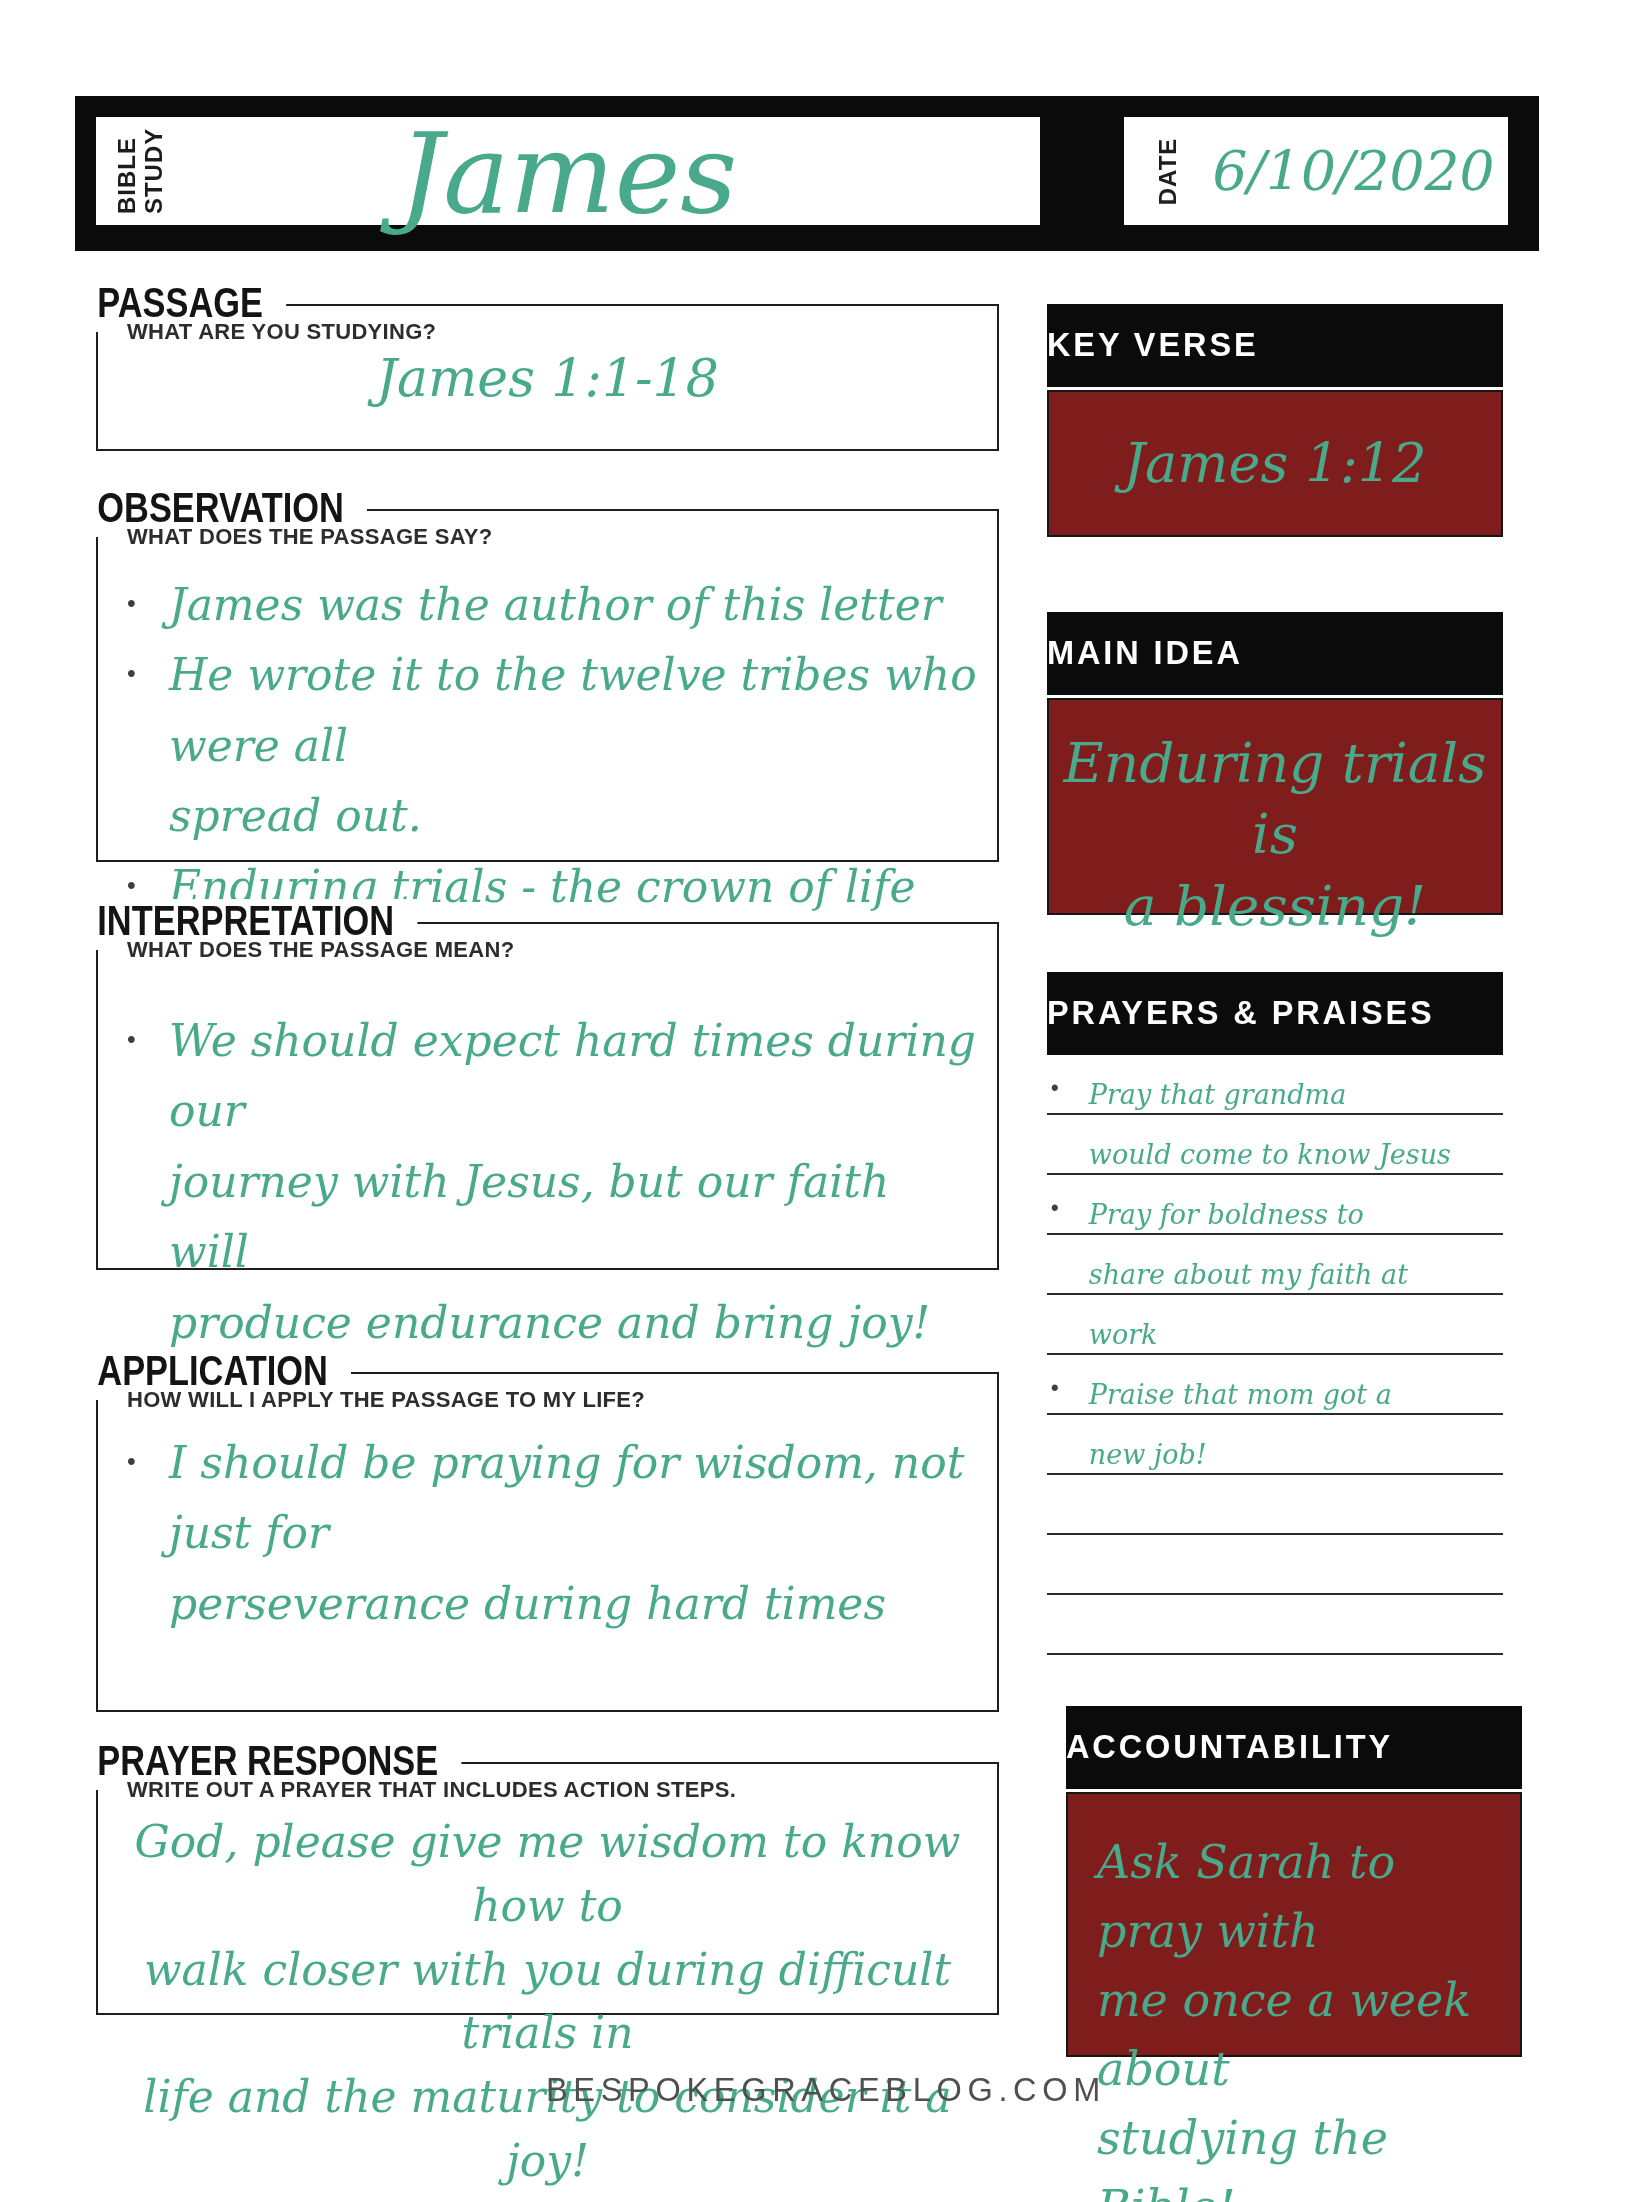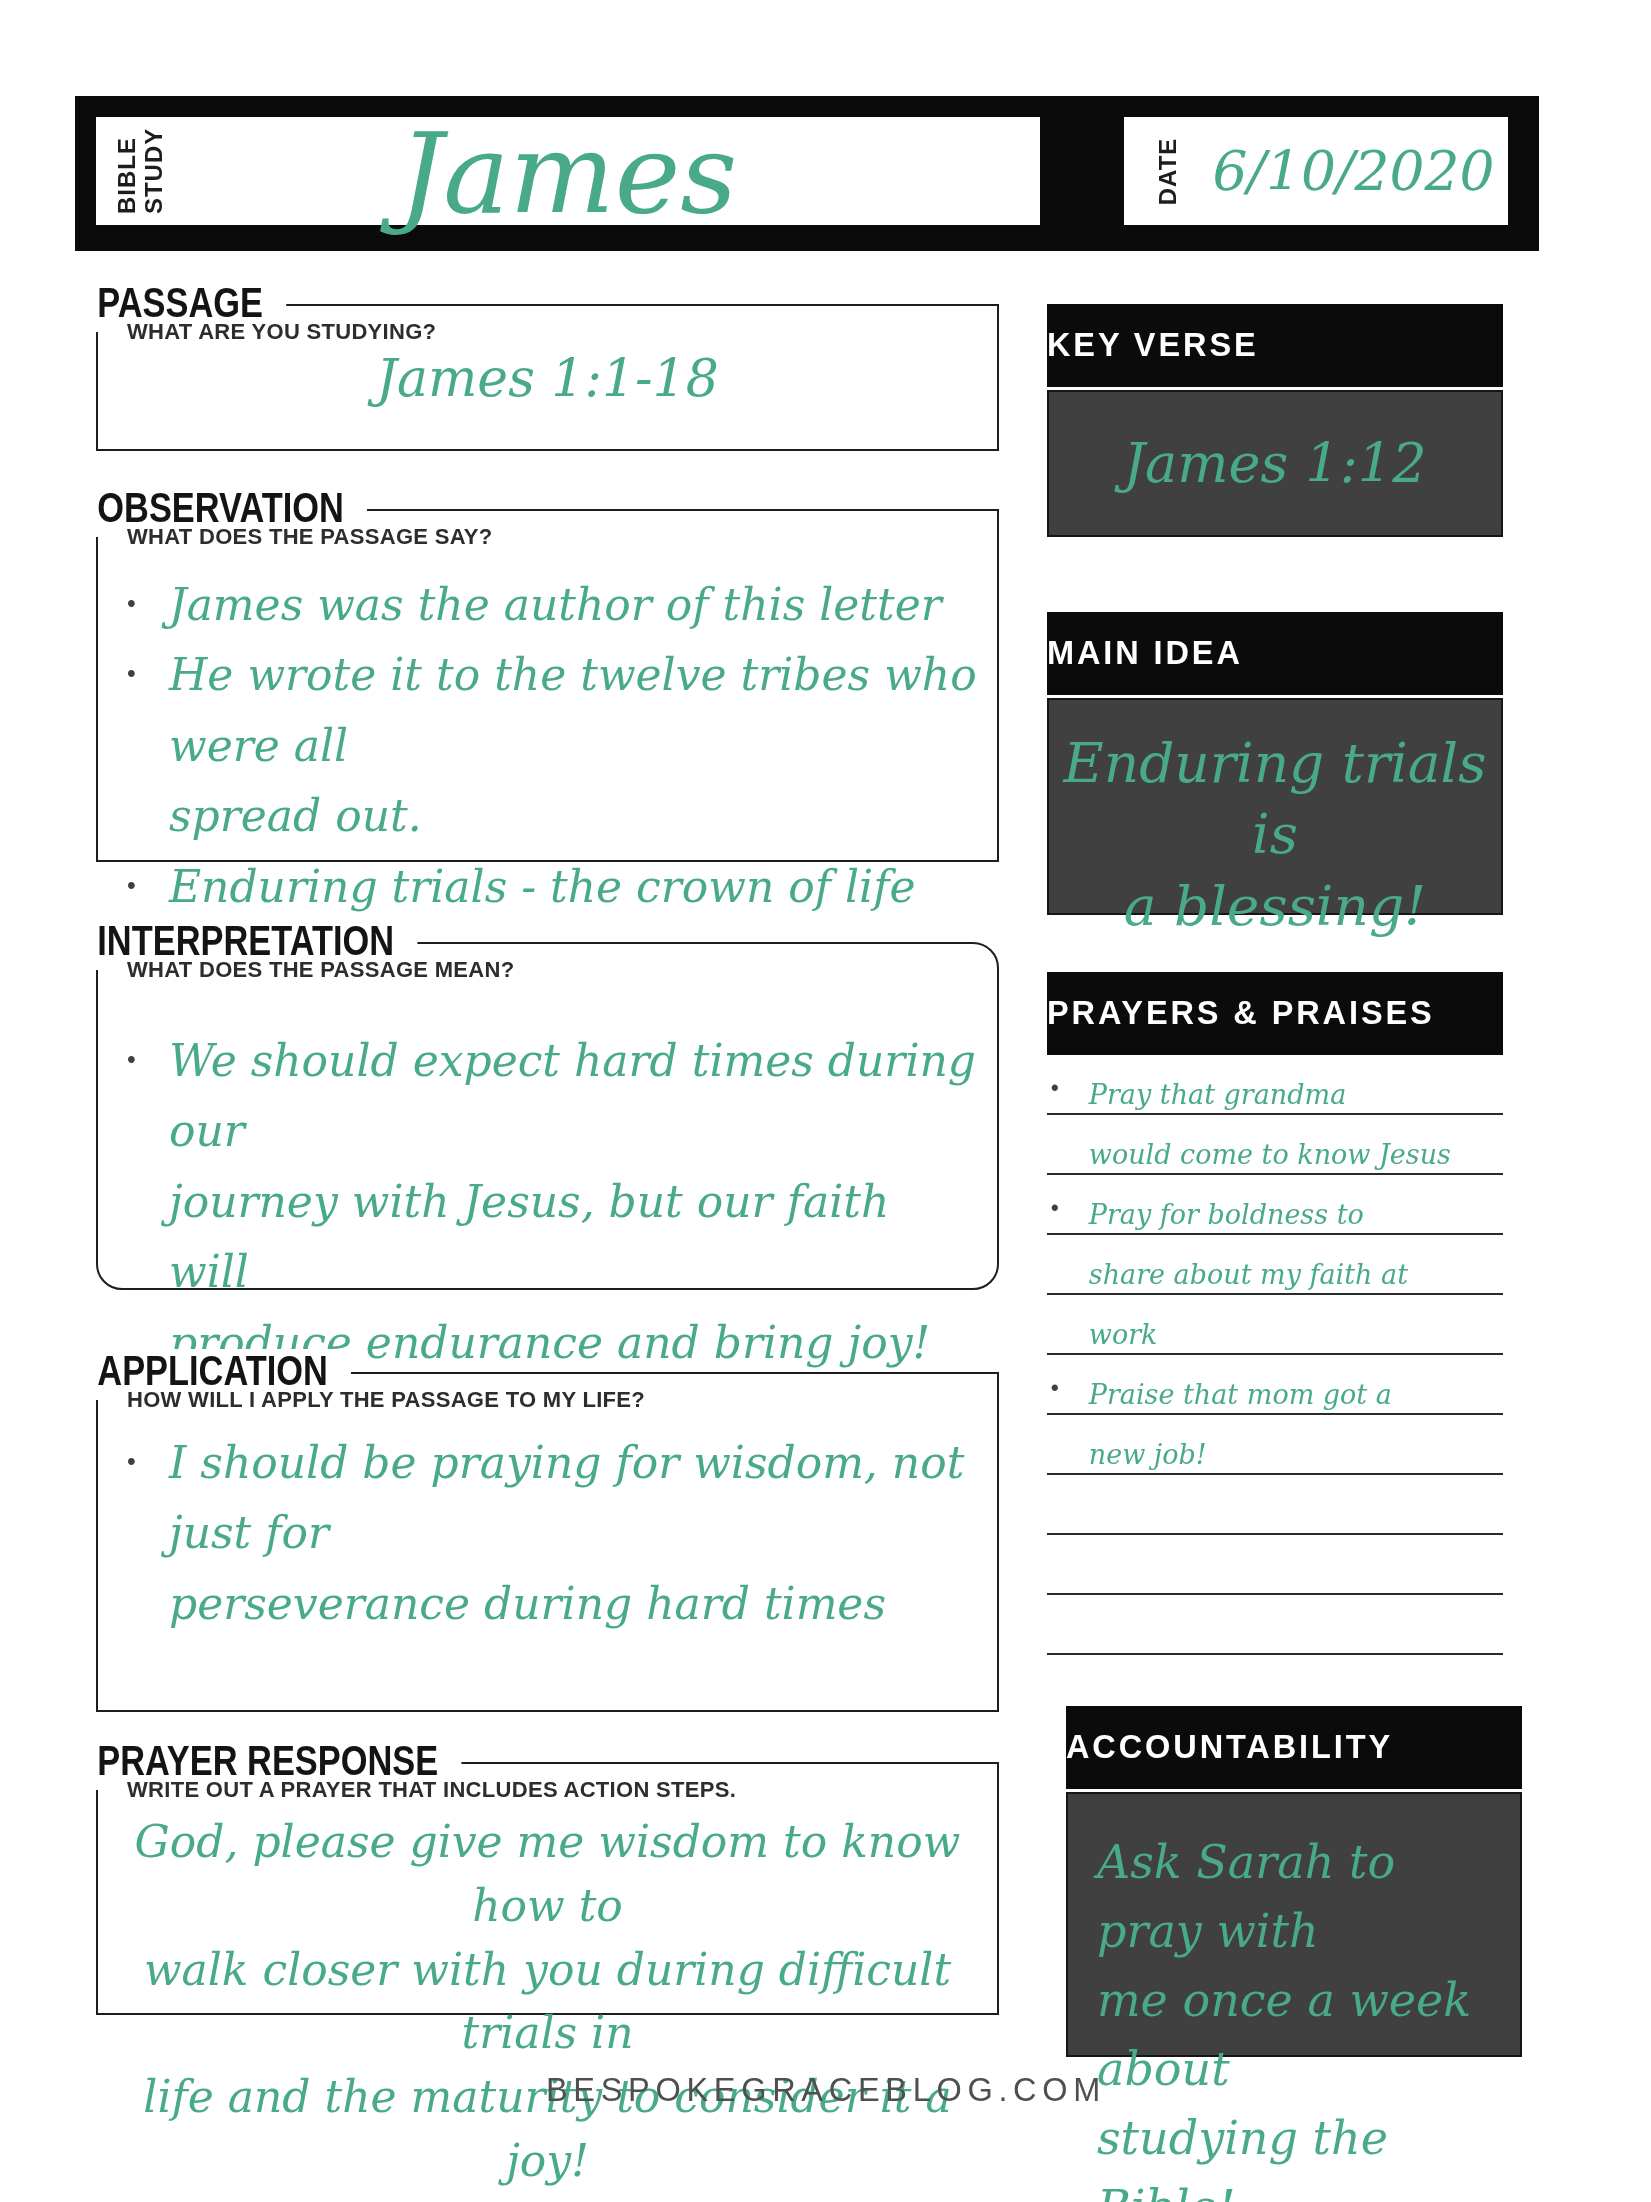--- a/index.html
+++ b/index.html
@@ -24,36 +24,36 @@
   
   .sec{position:absolute;left:96px;width:899px;border:2.9px solid #1e1e1e;background:#fff;}
   .sec-title{
     position:absolute;top:-25px;left:-2.9px;background:#ffffff;padding:0 29px 7.6px 2.9px;
     font-weight:bold;font-size:43px;line-height:1;color:#141414;white-space:nowrap;
     transform:scaleX(0.8);transform-origin:left center;
   }
   .sec-prompt{position:absolute;top:13.4px;left:29px;font-size:22px;font-weight:bold;color:#2d2d2d;letter-spacing:0.3px;}
   .sec.passage{top:304px;height:143px;}
   .sec.observation{top:509px;height:349px;}
-  .sec.interpretation{top:942px;height:344px;border-radius:26px;}
+  .sec.interpretation{top:922px;height:344px;}
   .sec.application{top:1372px;height:336px;}
   .sec.prayer-response{top:1762px;height:249px;}
   .answer-center{position:absolute;left:0;right:0;top:42px;text-align:center;font-size:52px;}
   .items{position:absolute;left:29px;right:17px;}
   .observation .items{top:59px;}
   .interpretation .items{top:82px;}
   .application .items{top:54px;}
   .item{display:flex;align-items:flex-start;}
   .bullet-marker{flex:0 0 42px;width:42px;font-size:25px;color:#3f3f3f;padding-top:21px;font-family:"Liberation Sans",sans-serif;font-style:normal;line-height:1;}
   .item-text{font-size:44px;line-height:1.6;white-space:pre-line;}
   .pr-answer{position:absolute;left:0;right:0;top:46px;text-align:center;font-size:44px;line-height:1.45;white-space:pre-line;}
   
   .side{position:absolute;left:1047px;width:456px;}
   .side-header{background:var(--bar,#0b0b0b);color:#ffffff;text-align:left;font-weight:bold;height:83px;line-height:83px;font-size:32.5px;letter-spacing:2.9px;}
-  .side-box{border:2.9px solid #161616;margin-top:2.9px;background:#404040;box-sizing:border-box;}
+  .side-box{border:2.9px solid #161616;margin-top:2.9px;background:#7f1d1d;box-sizing:border-box;}
   .key-verse{top:304px;}
   .kv-body{height:147px;display:flex;align-items:center;justify-content:center;font-size:54px;}
   .main-idea{top:612px;}
   .mi-body{height:217px;text-align:center;font-size:55px;line-height:1.3;padding-top:28px;white-space:pre-line;}
   .prayers{top:972px;}
   .pp-row{height:58px;border-bottom:2.9px solid var(--rule,#2b2b2b);display:flex;align-items:flex-end;overflow:visible;}
   .pp-bullet{flex:0 0 38px;width:38px;padding-left:3.8px;padding-bottom:13.4px;font-size:23px;color:#3f3f3f;font-family:"Liberation Sans",sans-serif;font-style:normal;line-height:1;}
   .pp-text{font-size:27px;line-height:1.05;white-space:nowrap;padding-bottom:4px;}
   .accountability{top:1706px;margin-left:19px;}
   .acc-body{height:265px;padding:34px 15.3px 0 29px;font-size:46px;line-height:1.5;white-space:pre-line;}

